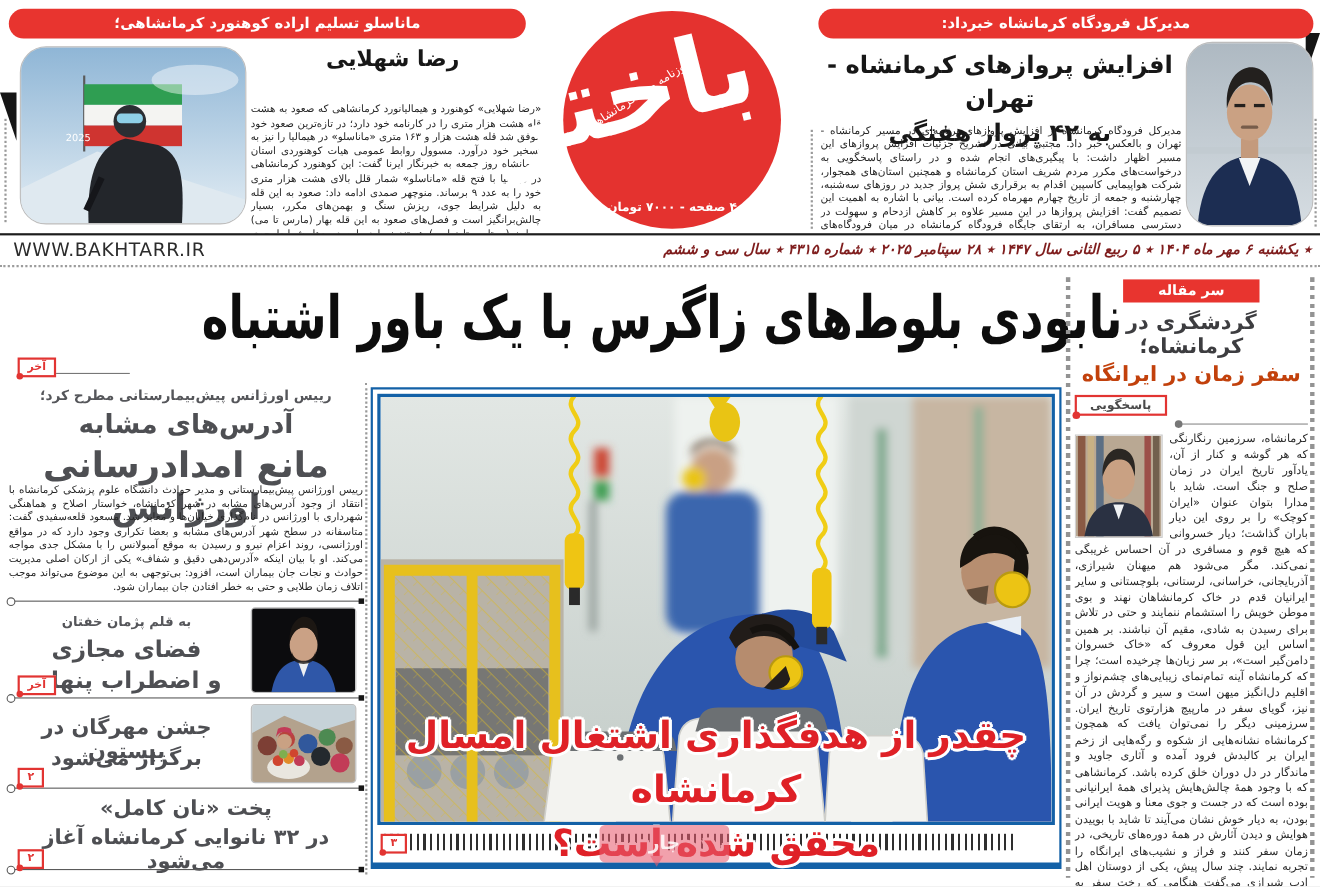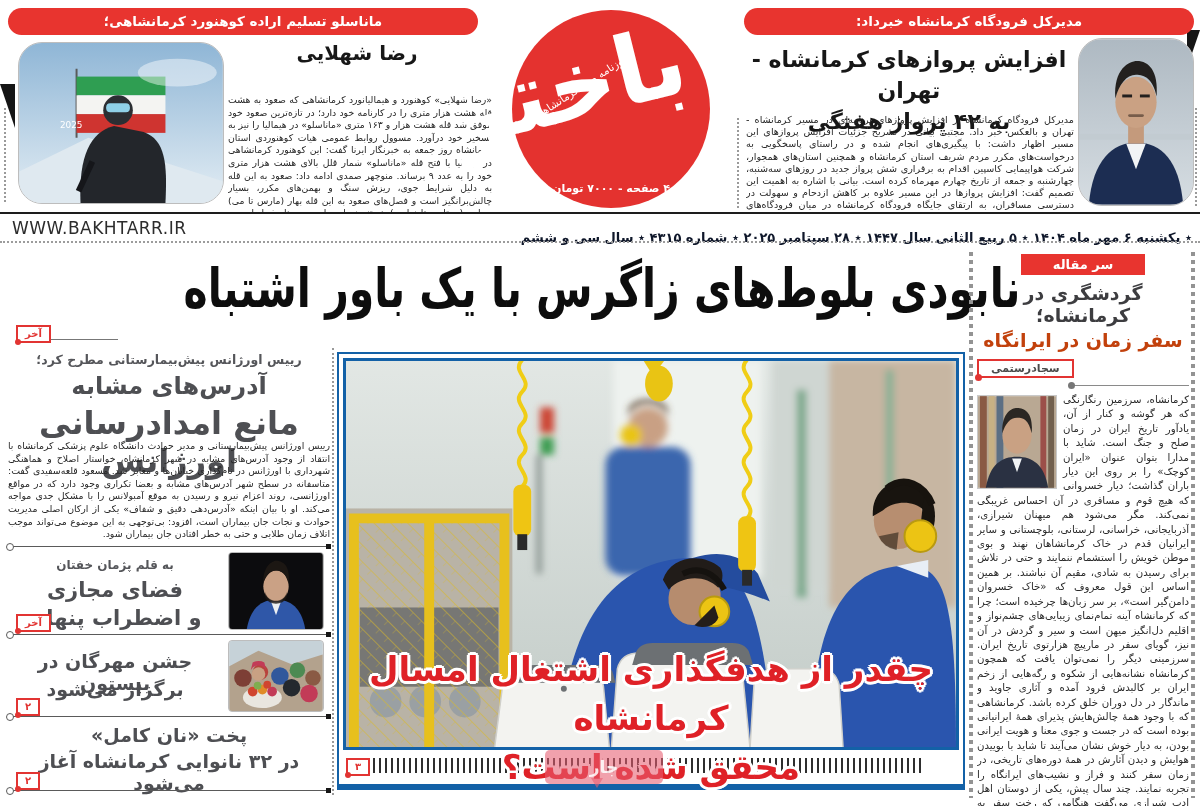--- a/index.html
+++ b/index.html
@@ -27,21 +27,21 @@
               transform:rotate(-33deg); white-space:nowrap; }
   .logo-foot { position:absolute; left:0; right:0; bottom:13px; text-align:center;
                color:#fff; font-size:11px; font-weight:bold; }
 
   .titleblock { text-align:center; font-weight:bold; color:#171717; }
   .bodytext { text-align:justify; color:#262626; overflow:hidden; }
 
   .rule-top { left:0; right:0; top:212px; border-top:2px solid #1d1d1d; }
   .website { left:12px; top:218px; font-size:17px; font-weight:normal; color:#2c2c2c;
              direction:ltr; unicode-bidi:isolate; letter-spacing:.5px; }
-  .dateline { right:8px; top:230px; font-size:13px; font-weight:bold; color:#0f172a; }
+  .dateline { right:8px; top:220px; font-size:13px; font-weight:bold; color:#7f1d1d;font-style:italic; }
   .dotted-rule { left:0; right:0; top:241px; border-top:2px dotted #9c9c9c; }
 
   .main-hl { left:243px; top:246px; width:718px; height:86px; display:flex;
              align-items:center; justify-content:center; font-size:41px; font-weight:bold;
              color:#0d0d0d; transform:scaleY(1.32); white-space:nowrap; }
 
   
   .tag { position:absolute; border:2px solid #e23432; color:#e23432; font-size:10px;
          font-weight:bold; padding:0 7px; line-height:14px; background:#fff; z-index:3; }
   .tag::after { content:""; position:absolute; left:-3px; bottom:-4px; width:6px; height:6px;
@@ -354,21 +354,21 @@
   <div class="abs watermark">جار</div>
 
   <div class="abs hatch" style="left:969px; top:252px; height:546px;"></div>
   <div class="abs hatch" style="left:1191px; top:252px; height:546px;"></div>
 
   <div class="abs" style="left:977px; top:254px; width:212px;">
     <div class="ed-tab">سر مقاله</div>
     <div class="gray-title" style="font-size:19px; margin-top:7px; color:#3d3d40;">گردشگری در کرمانشاه؛</div>
     <div class="gray-title" style="font-size:19px; margin-top:3px; color:#c2410c;">سفر زمان در ایرانگاه</div>
     <div style="text-align:left; margin-top:6px;">
-      <span class="ed-byline">سجادرستمی</span>
+      <span class="ed-byline">پاسخگویی</span>
     </div>
     <div class="ed-sepline" style="width:120px;"></div>
     <div class="ed-body">
       <span class="ed-photo">
         <svg viewBox="0 0 80 94">
           <rect width="80" height="94" fill="#b9a893"></rect>
           <rect x="2" y="0" width="7" height="94" fill="#8a5a44"></rect>
             <rect x="11" y="0" width="6" height="94" fill="#c8b184"></rect>
           <rect x="19" y="0" width="7" height="94" fill="#5c6f84"></rect>
             <rect x="64" y="0" width="6" height="94" fill="#9c4f49"></rect>

